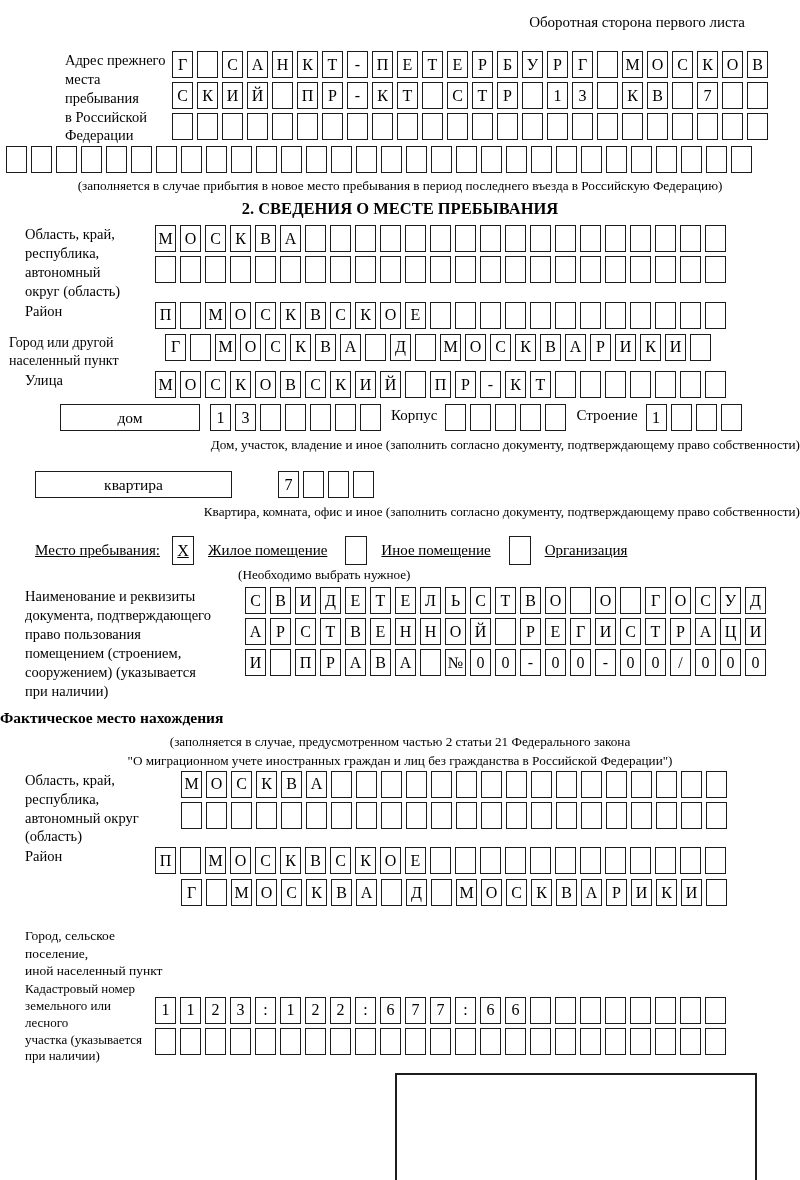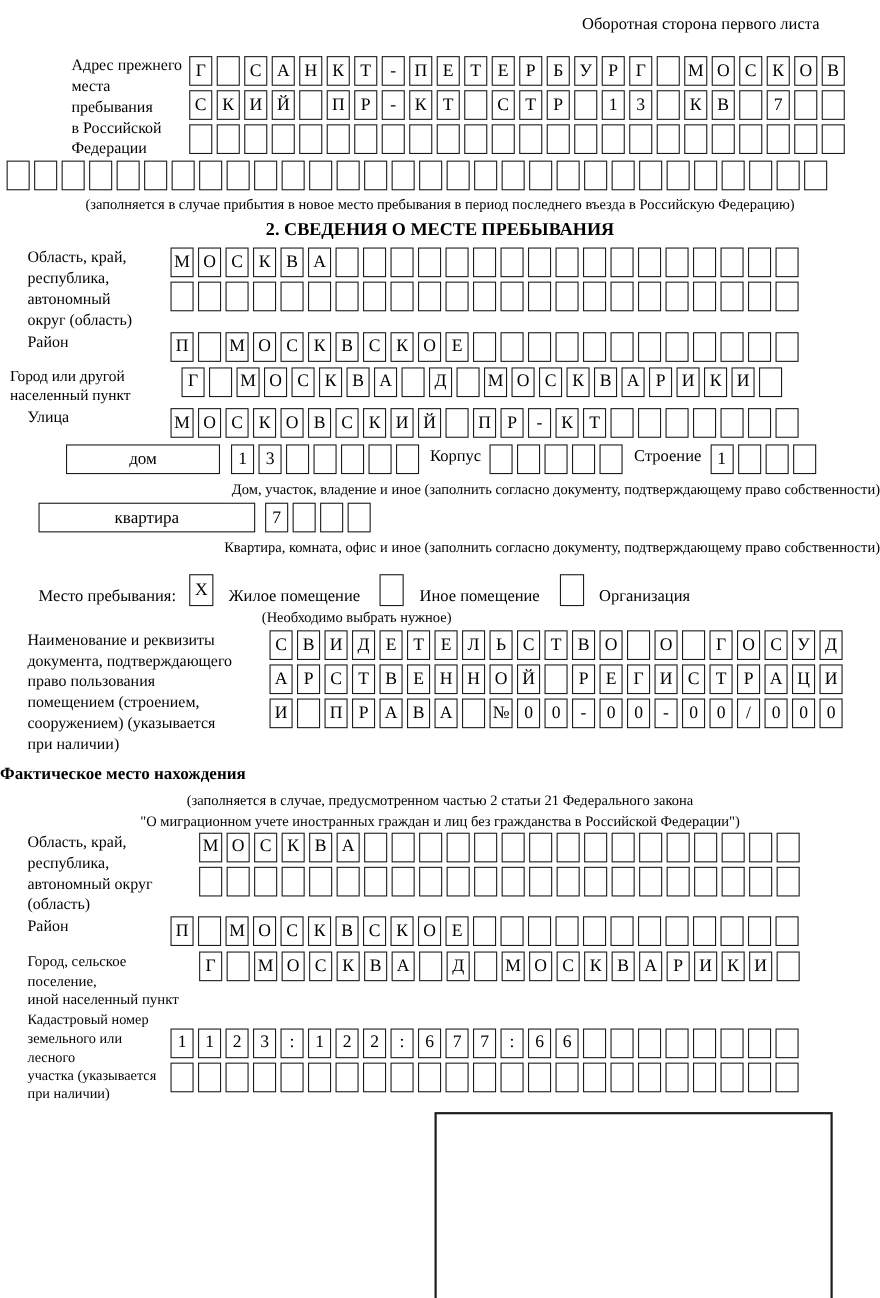--- a/index.html
+++ b/index.html
@@ -29,29 +29,29 @@
   .prev-label{margin-left:65px;width:107px;}
   .fullrow{margin-left:6px;}
   .cap{font-size:13.2px;text-align:center;margin-bottom:2px;line-height:1.3;}
   .cap.left{text-align:right;margin-left:35px;}
   .h2{font-size:16.5px;font-weight:700;text-align:center;margin:5px 0 6px 0;}
   .h3{font-size:15.5px;font-weight:700;text-align:left;margin:8px 0 6px 0;}
   .region-label,.district-label,.street-label{margin-left:25px;width:130px;}
   .city-label{margin-left:9px;width:156px;font-size:14px;}
   .doc-label{margin-left:25px;width:220px;}
   .region2-label{margin-left:25px;width:156px;}
-  .city2-label{margin-left:25px;width:156px;font-size:13.5px;}
+  .city2-label{margin-left:25px;width:156px;font-size:13.5px;margin-top:48px;}
   .cad-label{margin-left:25px;width:130px;font-size:13px;}
   .cad-rows{margin-top:16px;}
   .houserow{display:flex;align-items:flex-start;margin-left:60px;margin-bottom:1px;margin-top:2px;}
   .dom-box{width:140px;margin-right:10px;}
   .apt-box{width:197px;margin-right:9px;}
-  .aptrow{display:flex;align-items:flex-start;margin-left:35px;margin-top:4px;margin-bottom:1px;}
+  .aptrow{display:flex;align-items:flex-start;margin-left:35px;margin-top:18px;margin-bottom:1px;gap:37px;}
   .inline-label{font-size:15px;margin:3px 8px 0 6px;flex:none;}
-  .stayrow{display:flex;align-items:flex-end;margin-left:35px;margin-top:16px;}
+  .stayrow{display:flex;align-items:center;margin-left:35px;margin-top:16px;text-decoration:underline;}
   .stay-label{font-size:15px;margin-right:12px;flex:none;}
   .stay-opt{font-size:15px;margin:0 18px 0 10px;flex:none;}
   .note{font-size:13.2px;margin-left:238px;margin-top:2px;}
   .docfield{margin-top:4px;}
   .stamp-box{margin-left:395px;width:358px;height:178px;border:2px solid #1c1c1c;margin-top:8px;background:#fff;}
 </style>
 </head>
 <body>
 
 <div class="page">

